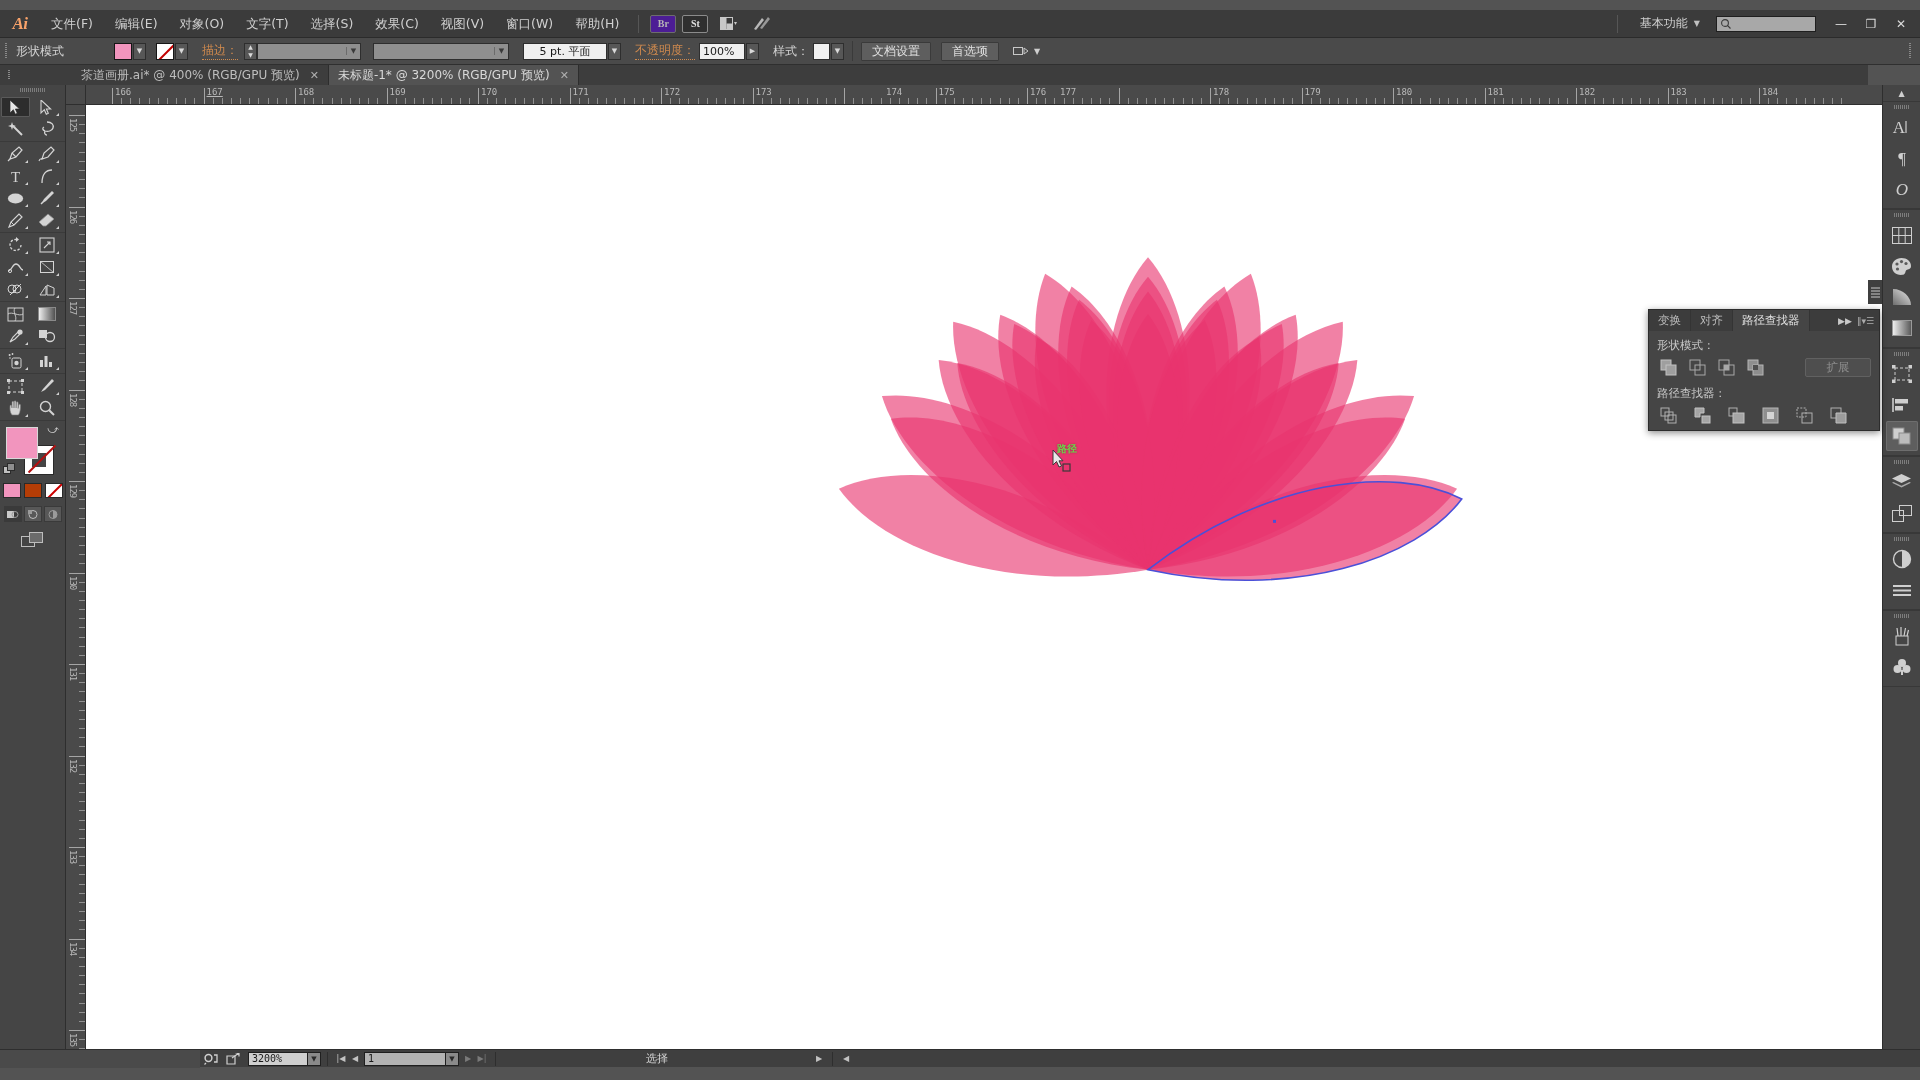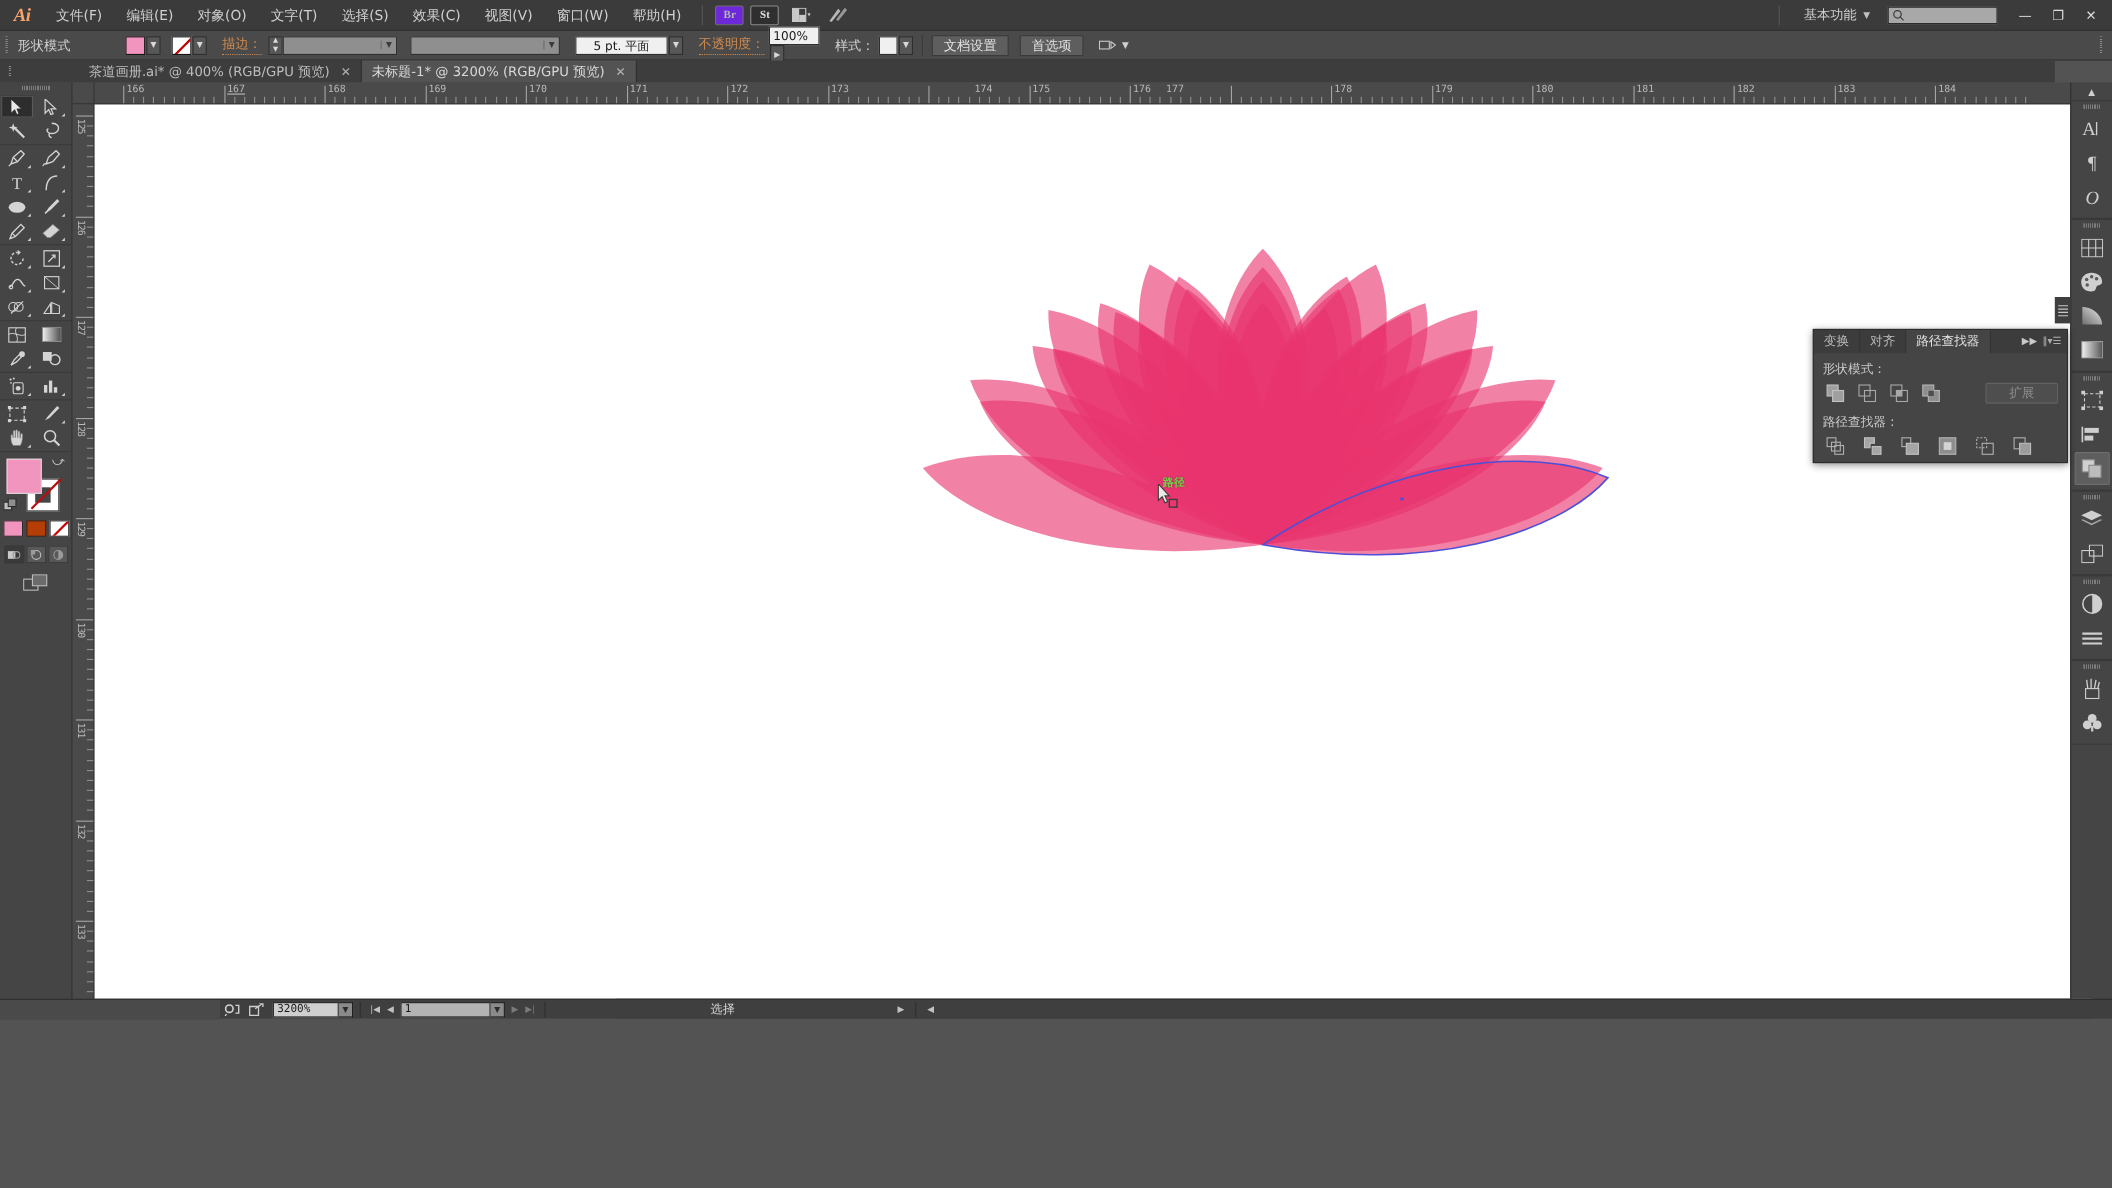--- a/index.html
+++ b/index.html
@@ -3,21 +3,21 @@
 <meta charset="utf-8">
 <style>
   * { box-sizing: border-box; margin: 0; padding: 0; }
   html, body {
     width: 1920px; height: 1080px;
     background: #535353;
     font-family: "DejaVu Sans", "Liberation Sans", sans-serif;
     overflow: hidden;
     -webkit-font-smoothing: antialiased;
   }
-  #app { position: relative; width: 1920px; height: 926px; background: #535353; }
+  #app { position: relative; width: 1920px; height: 1057px; background: #535353; margin-top: 10px; }
 
   
   .menubar {
     position: absolute; left: 0; top: 0; width: 1920px; height: 28px;
     background: #3b3b3b; display: flex; align-items: center;
     border-bottom: 1px solid #2b2b2b;
   }
   .ai-logo {
     width: 40px; height: 28px; display: flex; align-items: center; justify-content: center;
     color: #f8a26a; font-size: 17px; font-weight: bold; font-style: italic;
@@ -237,21 +237,21 @@
     <div class="menu-item">文件(F)</div>
     <div class="menu-item">编辑(E)</div>
     <div class="menu-item">对象(O)</div>
     <div class="menu-item">文字(T)</div>
     <div class="menu-item">选择(S)</div>
     <div class="menu-item">效果(C)</div>
     <div class="menu-item">视图(V)</div>
     <div class="menu-item">窗口(W)</div>
     <div class="menu-item">帮助(H)</div>
     <div class="mb-sep"></div>
-    <div class="mb-btn" style="background:#6d28d9;">Br</div>
+    <div class="mb-btn" style="background:#4c1d95;">Br</div>
     <div class="mb-btn" style="background:#2f2f2f;color:#e0e0e0;border-color:#8b8b8b;text-align:center;">St</div>
     <div class="mb-icon">
       <svg width="17" height="13" viewBox="0 0 17 13">
           <rect x="0.5" y="0.5" width="12" height="12" fill="none" stroke="#c8c8c8"></rect>
           <rect x="0.5" y="0.5" width="6" height="12" fill="#c8c8c8"></rect>
           <rect x="6.5" y="6.5" width="6" height="6" fill="#c8c8c8"></rect>
           <path d="M14 5 l3 0 l-1.5 3 z" fill="#c8c8c8"></path>
         </svg>
     </div>
     <div class="mb-icon">
@@ -302,21 +302,21 @@
     </div>
     <div class="combo" style="width:136px;margin-left:12px;">
       <span class="cv"></span>
       <span class="cc">▼</span>
     </div>
     <div style="display:flex;align-items:center;margin-left:14px;">
       <div class="field-white" style="width:84px;justify-content:center;">5 pt. 平面</div>
       <div class="mini-caret">▼</div>
     </div>
     <div class="cb-label-u" style="margin-left:14px;">不透明度：</div>
-    <div style="display:flex;align-items:flex-start;margin-left:4px;flex-direction:column;">
+    <div style="display:flex;align-items:center;margin-left:4px;">
       <div class="field-white" style="width:46px;padding-left:3px;">100%</div>
       <div class="mini-caret">▶</div>
     </div>
     <div class="cb-label" style="margin-left:14px;">样式：</div>
     <div style="display:flex;align-items:center;margin-left:4px;">
       <div class="field-white" style="width:17px;"></div>
       <div class="mini-caret">▼</div>
     </div>
     <div class="cb-sep"></div>
     <div class="cb-btn">文档设置</div>

